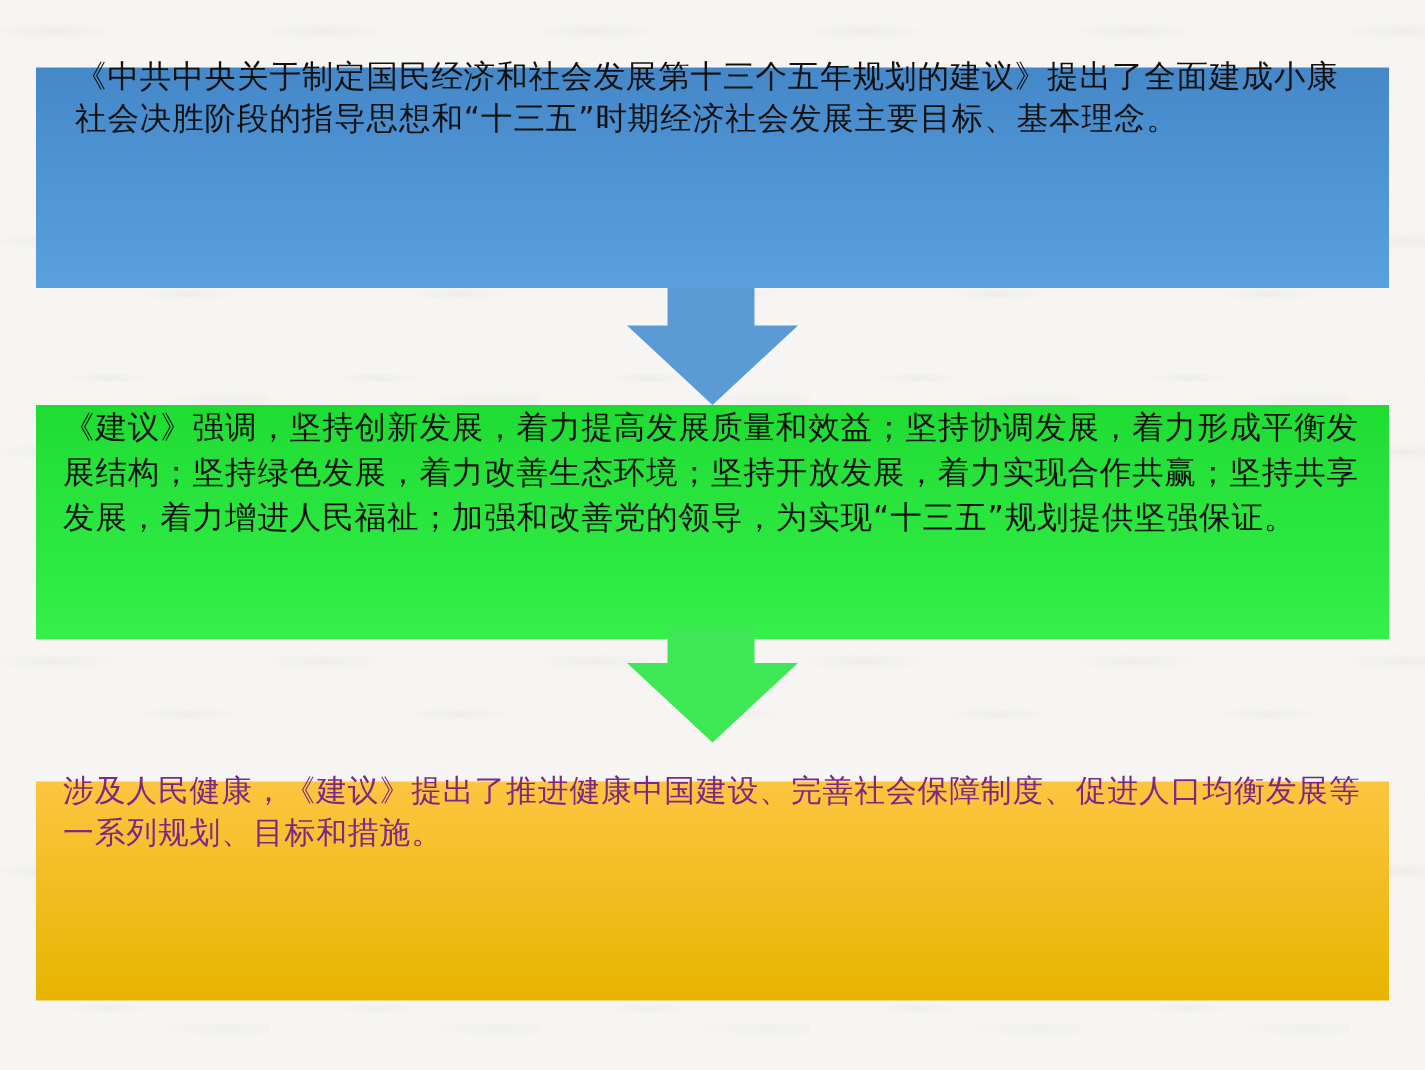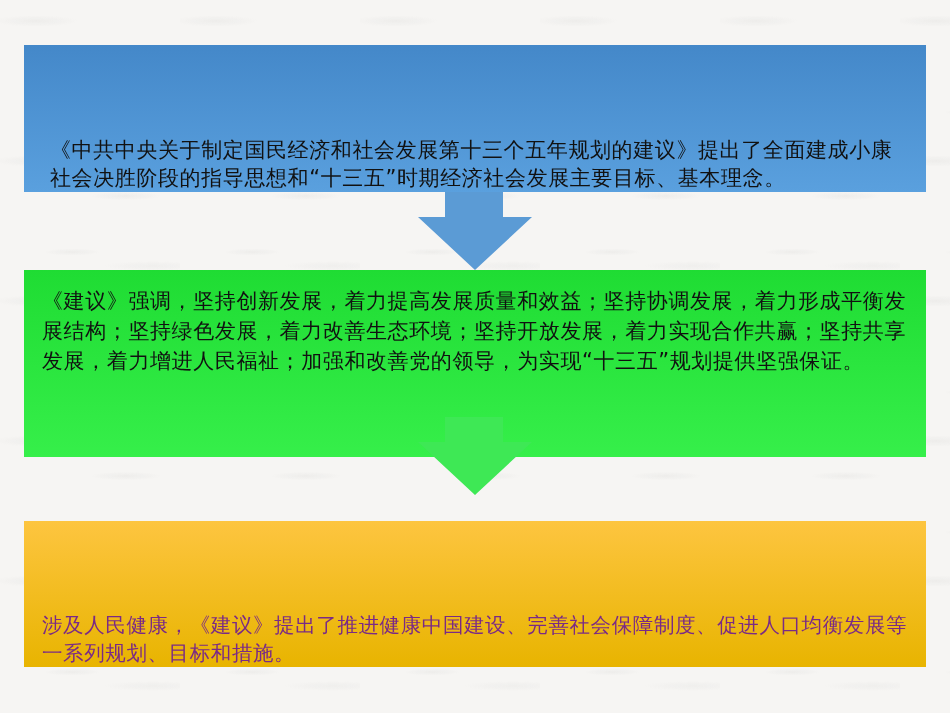--- a/index.html
+++ b/index.html
@@ -11,34 +11,34 @@
       radial-gradient(ellipse 50px 6px at 70% 40%, rgba(160,160,160,0.10), transparent 70%),
       radial-gradient(ellipse 40px 5px at 40% 80%, rgba(160,160,160,0.10), transparent 70%),
       radial-gradient(ellipse 70px 7px at 85% 90%, rgba(160,160,160,0.08), transparent 70%);
     background-size: 180px 140px;
     font-family: "DejaVu Sans", "Liberation Sans", sans-serif;
   }
   .box {
     position: absolute; left: 24px; width: 902px;
     box-sizing: border-box;
     padding: 0 14px 0 18px;
-    display: flex; flex-direction: column; justify-content: flex-end;
+    display: flex; flex-direction: column; justify-content: flex-start;
   }
   .box p {
     margin: 0; font-size: 21px; letter-spacing: 0.6px;
   }
   #box1 {
     top: 45px; height: 147px;
     background: linear-gradient(to bottom, #4488c9, #5aa0de);
   }
   #box1 p { color: #111; line-height: 28px; margin-top: -8px; padding-left: 8px; }
   #box2 {
-    top: 270px; height: 187px;
+    top: 270px; height: 156px;
     background: linear-gradient(to bottom, #1fdc33, #36ef4a);
-    justify-content: flex-start; padding-top: 16px;
+    justify-content: flex-start; 
   }
   #box2 p { color: #111; line-height: 30px; }
   #box3 {
     top: 521px; height: 146px;
     background: linear-gradient(to bottom, #fdc540, #e8b400);
   }
   #box3 p { color: #7a2a86; line-height: 28px; margin-top: -8px; font-size: 20.5px; }
   .arrow { position: absolute; left: 418px; width: 114px; }
   #arrow1 { top: 192px; height: 78px; }
   #arrow2 { top: 417px; height: 78px; }

